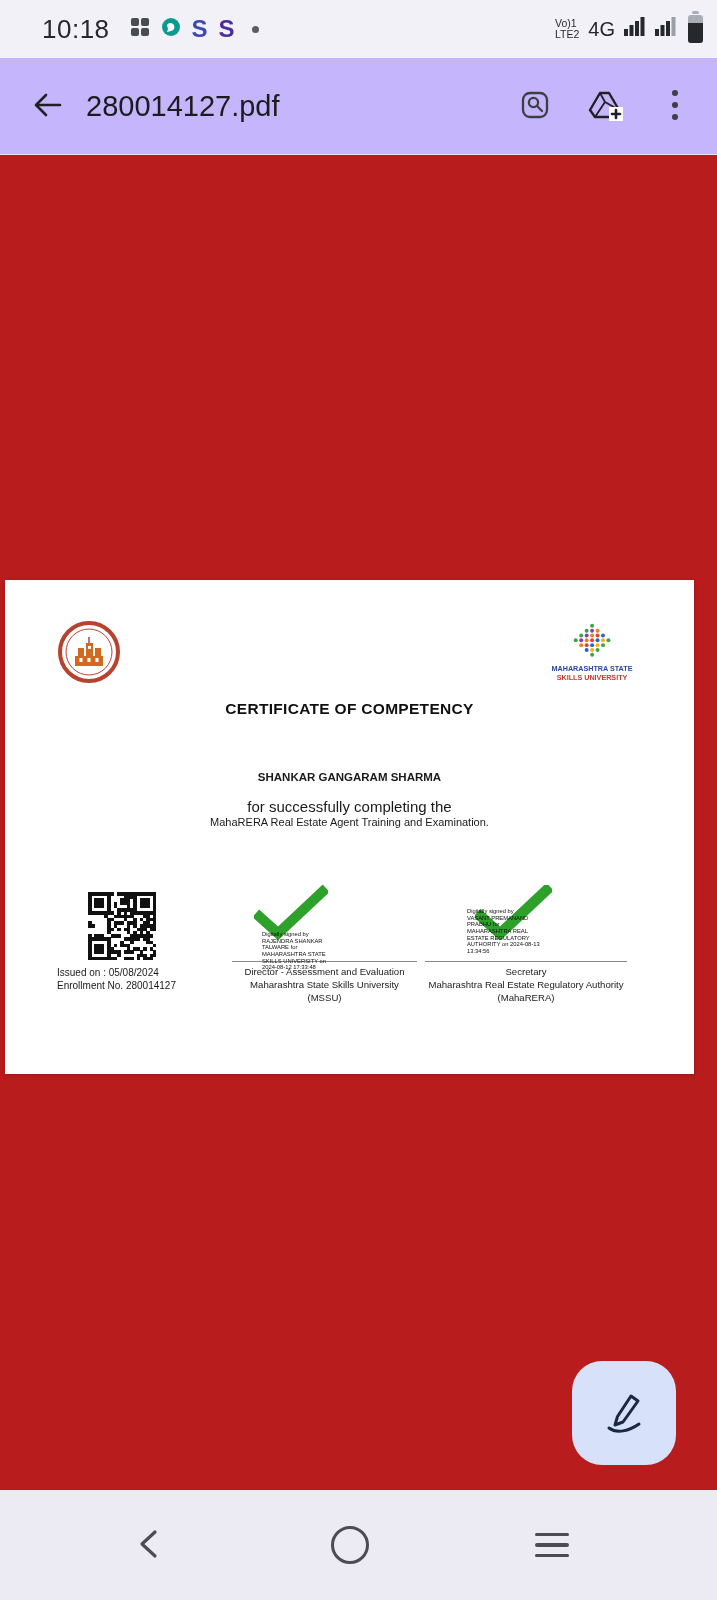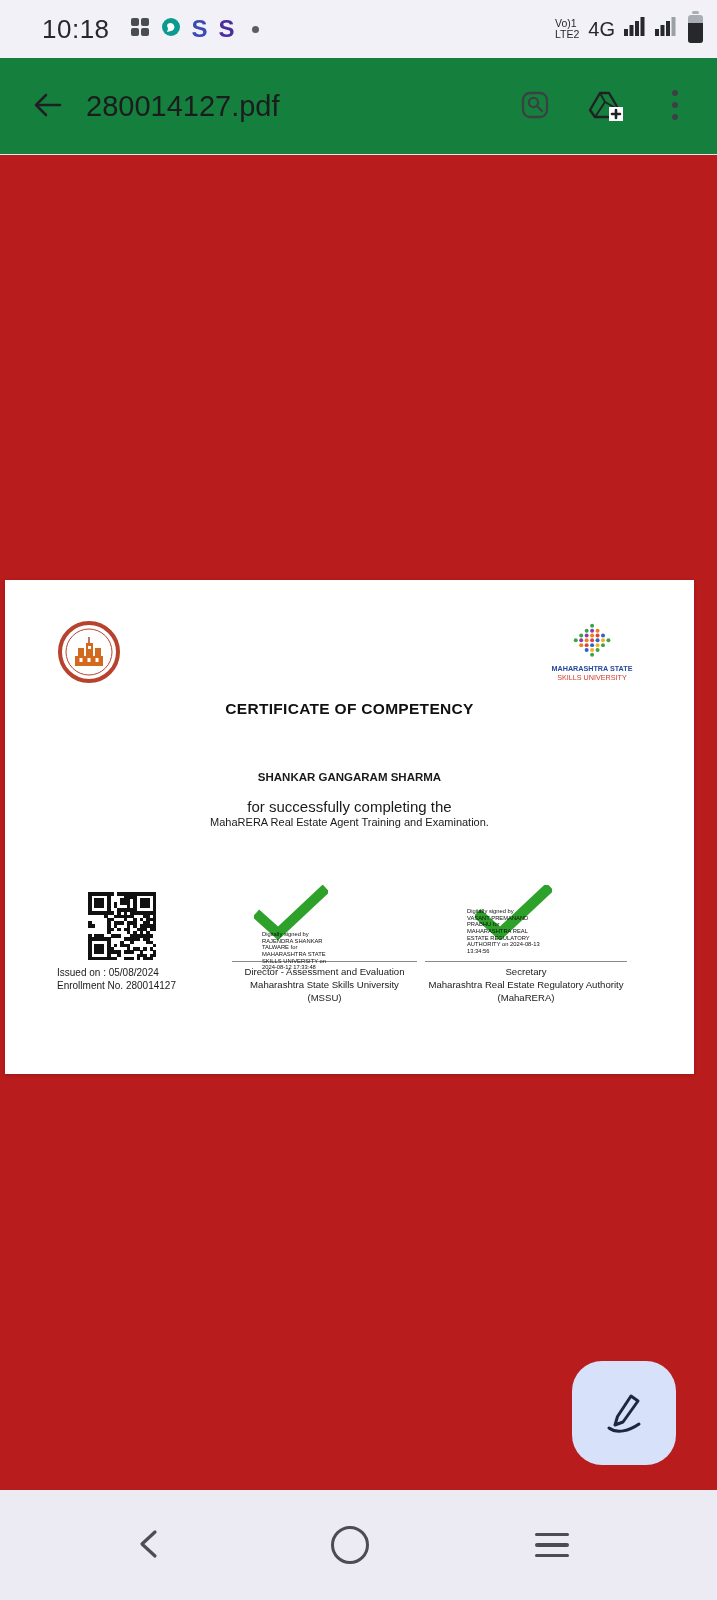--- a/index.html
+++ b/index.html
@@ -13,40 +13,40 @@
   .sb-apps{display:flex;align-items:center;margin-left:20px;gap:11px;}
   .sb-s{font-size:24px;font-weight:800;line-height:1;}
   .sb-dot{width:7px;height:7px;border-radius:50%;background:#5a5d62;margin-left:6px;}
   .sb-right{position:absolute;right:14px;top:0;height:58px;display:flex;align-items:center;gap:7px;}
   .sb-volte{font-size:10.5px;line-height:11px;color:#26282c;text-align:left;}
   .sb-4g{font-size:20px;color:#26282c;margin-left:2px;}
   .battery{position:relative;width:15px;height:28px;border-radius:3px;background:#a9adb4;margin-left:4px;}
   .battery:before{content:"";position:absolute;left:4px;top:-4px;width:7px;height:3px;border-radius:2px;background:#a9adb4;}
   .battery-fill{position:absolute;left:0;bottom:0;width:15px;height:70%;background:#26282c;border-radius:0 0 3px 3px;}
   
-  .app-bar{position:absolute;left:0;top:58px;width:717px;height:97px;background:#15803d;display:flex;align-items:center;border-bottom:1px solid #e6e4ea;box-sizing:border-box;}
+  .app-bar{position:absolute;left:0;top:58px;width:717px;height:97px;background:#c4b5fd;display:flex;align-items:center;border-bottom:1px solid #e6e4ea;box-sizing:border-box;}
   .ab-back{width:48px;height:48px;margin-left:24px;display:flex;align-items:center;justify-content:center;cursor:pointer;background:none;border:none;padding:0;}
   .ab-title{margin-left:14px;font-size:29px;color:#1b1c1e;white-space:nowrap;overflow:hidden;flex:1;}
   .ab-actions{display:flex;align-items:center;gap:22px;margin-right:18px;}
   .ab-btn{width:48px;height:48px;display:flex;align-items:center;justify-content:center;cursor:pointer;background:none;border:none;padding:0;}
   
   .content{position:absolute;left:0;top:155px;width:717px;height:1335px;background:#b91c1c;}
   .pdf-page{position:absolute;left:5px;top:425px;width:689px;height:494px;background:#ffffff;box-shadow:0 1px 4px rgba(0,0,0,.18);}
   .cert{position:relative;width:100%;height:100%;color:#1a1a1a;}
   .cert .abs{position:absolute;}
   .c-center{left:0;width:100%;text-align:center;}
   .c-title{top:120px;font-size:15.5px;font-weight:700;letter-spacing:.3px;color:#101010;}
   .c-awarded{top:167px;font-size:11px;}
   .c-recipient{top:191px;font-size:11.5px;font-weight:700;}
   .c-comp1{top:218px;font-size:15px;}
   .c-comp2{top:236px;font-size:11px;}
   .c-valid{top:276px;font-size:10.8px;}
   .logo-block{left:528px;top:42px;width:118px;text-align:center;}
   .logo-l1{font-size:7.2px;font-weight:700;color:#27489c;margin-top:2px;}
-  .logo-l2{font-size:7.2px;font-weight:400;color:#d03a2a;}
+  .logo-l2{font-size:7.2px;font-weight:700;color:#d03a2a;}
   .qr{left:83px;top:312px;width:68px;height:68px;position:absolute;background:#fff;}
   .issue-block{left:52px;top:386px;font-size:10px;line-height:13px;}
   .sig-col{top:302px;height:125px;text-align:center;}
   .sig-mid{left:227px;width:185px;}
   .sig-right{left:420px;width:202px;}
   .sig-line{position:absolute;left:0;right:0;top:79px;border-top:1px solid #8a8a8a;}
   .sig-text{position:absolute;left:0;width:100%;top:83px;font-size:9.6px;line-height:13px;}
   .stamp{position:absolute;font-size:5.8px;line-height:1.15;text-align:left;white-space:pre-line;color:#101010;z-index:2;}
   .stamp-mid{left:30px;top:49px;width:110px;}
   .stamp-right{left:42px;top:26px;width:100px;}

